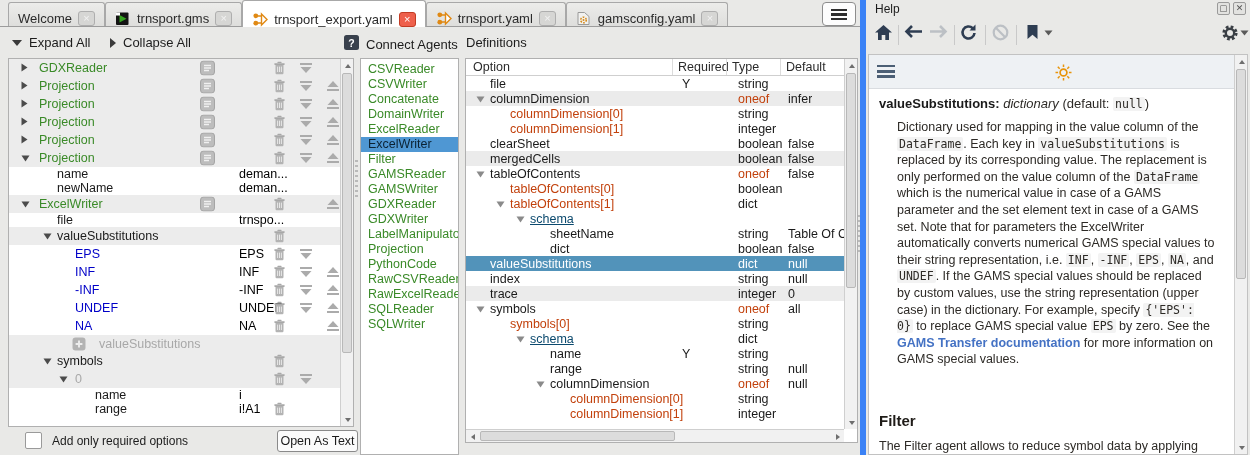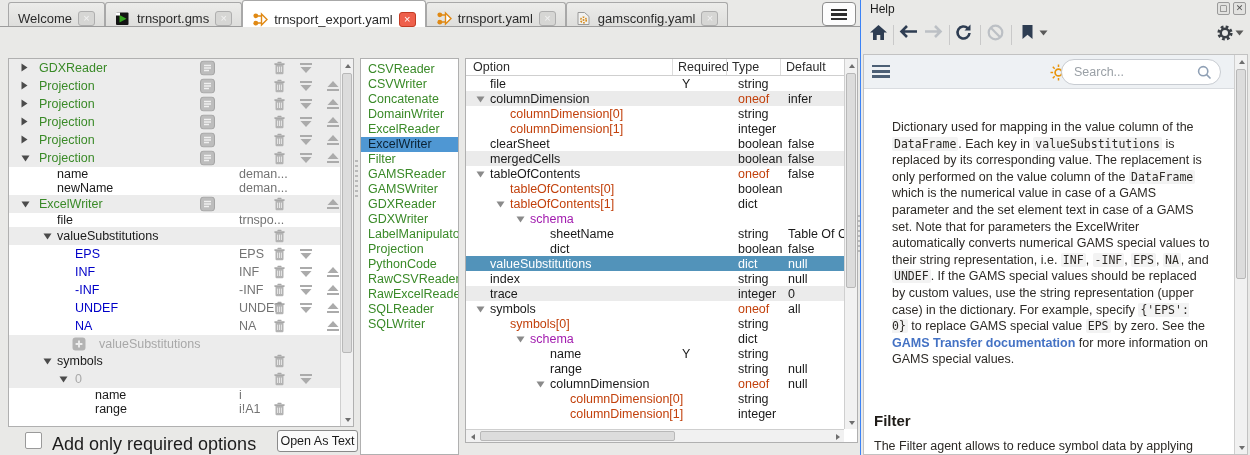--- a/index.html
+++ b/index.html
@@ -39,40 +39,40 @@
 
   
   #tree-panel { left:8px; top:58px; width:346px; height:369px; }
   .trow { position:relative; width:331px; font-size:12.5px; }
   .trow.shaded { background:#ececec; }
   .tlabel { position:absolute; top:50%; transform:translateY(-50%); white-space:nowrap; }
   .t-agent { color:#3a8a28; }
   .t-key { color:#1a1a1a; }
   .t-val { color:#0000c8; }
   .t-muted { color:#a8a8a8; }
-  .tvalue { position:absolute; left:230px; top:50%; transform:translateY(-50%); color:#737373; white-space:nowrap; }
+  .tvalue { position:absolute; left:230px; top:50%; transform:translateY(-50%); color:#000000; white-space:nowrap; }
   .ticon { position:absolute; top:50%; transform:translateY(-50%); width:16px; display:flex; justify-content:center; }
   .tarrow { position:absolute; top:50%; transform:translateY(-50%); }
 
   
   .sb { position:absolute; background:#f1f1f1; }
   .sbv { border-left:1px solid #cfcfcf; width:13px; }
   .sbh { border-top:1px solid #cfcfcf; height:13px; }
   .sb-btn { position:absolute; width:13px; height:13px; display:flex; align-items:center; justify-content:center; }
   .sb-thumb { position:absolute; background:#dcdcdc; border:1px solid #b8b8b8; border-radius:2px; }
   .sb-tri-u { width:0; height:0; border-left:3.5px solid transparent; border-right:3.5px solid transparent; border-bottom:4.5px solid #6e6e6e; }
   .sb-tri-d { width:0; height:0; border-left:3.5px solid transparent; border-right:3.5px solid transparent; border-top:4.5px solid #6e6e6e; }
   .sb-tri-l { width:0; height:0; border-top:3.5px solid transparent; border-bottom:3.5px solid transparent; border-right:4.5px solid #6e6e6e; }
   .sb-tri-r { width:0; height:0; border-top:3.5px solid transparent; border-bottom:3.5px solid transparent; border-left:4.5px solid #6e6e6e; }
 
   
   #bottom-bar { position:absolute; left:0; top:428px; width:465px; height:27px; }
   #req-checkbox { position:absolute; left:25px; top:4px; width:17px; height:17px;
                   background:#fff; border:1px solid #9a9a9a; border-radius:2px; }
-  #req-label { position:absolute; left:52px; top:6px; font-size:18px; }
+  #req-label { position:absolute; left:52px; top:6px; font-size:12px; }
   #open-as-text { position:absolute; left:277px; top:2px; width:81px; height:22px;
                   background:#fbfbfb; border:1px solid #8a8a8a; border-radius:3px;
                   font-size:12.5px; text-align:center; line-height:20px; }
 
   
   #agents-panel { left:360px; top:58px; width:99px; height:397px; }
   .agent-item { font-size:12.5px; color:#3a8a28; padding:0 0 0 7px; height:15px; line-height:15px; white-space:nowrap; }
   .agent-item.sel { background:#4f97d3; color:#0b2233; }
 
   
@@ -80,26 +80,26 @@
   #opt-header { position:relative; height:17px; background:#fff; border-bottom:1px solid #cfcfcf; font-size:12.5px; color:#2b2b2b; }
   .opt-col { position:absolute; top:1px; white-space:nowrap; }
   .opt-sep { position:absolute; top:0; bottom:0; width:1px; background:#dcdcdc; }
   #opt-body { position:absolute; left:0; top:17px; width:380px; height:355px; overflow:hidden; }
   .orow { position:relative; height:15px; font-size:12.5px; }
   .orow.shade { background:#ebebeb; }
   .orow.sel { background:#5293ba; }
   .orow.sel span { color:#fff !important; }
   .ocell { position:absolute; top:50%; transform:translateY(-50%); white-space:nowrap; color:#1a1a1a; }
   .olink { color:#c2410c; }
-  .omuted { color:#a21caf; }
+  .omuted { color:#0c4a6e;text-decoration:underline; }
   .oarrow { position:absolute; top:50%; transform:translateY(-50%); }
   .odef { overflow:hidden; max-width:58px; }
 
   
-  #help-panel { position:absolute; left:860px; top:0; width:390px; height:455px; background:#e9e9e7; border-left:1px solid #3b82f6; }
+  #help-panel { position:absolute; left:860px; top:0; width:390px; height:455px; background:#e9e9e7; border-left:6px solid #3b82f6; }
   #help-titlebar { position:absolute; left:0; top:0; right:0; height:17px; font-size:12px; }
   #help-title { position:absolute; left:9px; top:2px; color:#1c1c1c; }
   .win-btn { position:absolute; top:2px; width:13px; height:13px; border:1px solid #9a9a9a; background:#e2e2e0;
              border-radius:2px; font-size:9px; line-height:11px; text-align:center; color:#555; }
   #help-toolbar { position:absolute; left:0; top:17px; right:0; height:36px; }
   .ht-icon { position:absolute; top:7px; display:flex; align-items:center; justify-content:center; }
   .ht-sep { position:absolute; top:8px; width:1px; height:20px; background:#c9c9c9; }
   #help-web { position:absolute; left:2px; top:54px; right:2px; bottom:0; background:#fff; border:1px solid #c2c2c2; overflow:hidden; }
   #web-header { position:absolute; left:0; top:0; right:12px; height:34px; background:#eef1f4; border-bottom:1px solid #d9dce0; }
   #web-burger { position:absolute; left:8px; top:10px; width:18px; height:13px;
@@ -175,20 +175,40 @@
           </svg>
         </span>
         <span>gamsconfig.yaml</span>
         <span class="tab-close">×</span>
       </div>
     </div>
   <div id="menu-btn">
       <div class="bars"></div>
     </div>
 
+  <div id="subtoolbar">
+    <div class="stl" style="left:12px;">
+      <span class="tri-d"></span>
+      <span>Expand All</span>
+    </div>
+    <div class="stl" style="left:110px;">
+      <span class="tri-r"></span>
+      <span>Collapse All</span>
+    </div>
+    <div class="stl" style="left:344px;">
+      <span id="q-icon"><svg width="15" height="15">
+            <rect width="15" height="15" rx="2.5" fill="#39414d"></rect>
+            <text x="7.5" y="11.5" font-size="10.5" fill="#fff" text-anchor="middle" font-family="sans-serif" font-weight="bold">?</text>
+          </svg></span>
+      <span>Connect Agents</span>
+    </div>
+    <div class="stl" style="left:466px;">
+      <span>Definitions</span>
+    </div>
+  </div>
 
   <div id="tree-panel" class="panel">
     <div id="tree-body">
         <div class="trow shaded" style="height: 18px;">
           <span class="tarrow" style="left: 12px;"><svg width="7" height="9">
               <path d="M0.5 0.5 L6.5 4.5 L0.5 8.5 z" fill="#4b4b4b"></path>
             </svg></span>
           <span class="tlabel t-agent" style="left: 30px;">GDXReader</span>
           <span class="ticon" style="left: 190px;">
             <svg width="15" height="15">
@@ -854,29 +874,23 @@
       <div id="web-header">
         <div id="web-burger"></div>
         <span class="ht-icon" style="left:186px;top:9px;" id="ic-sun">
             <svg width="17" height="17">
               <circle cx="8.5" cy="8.5" r="3.4" fill="none" stroke="#e8940a" stroke-width="1.7"></circle>
               <g stroke="#e8940a" stroke-width="1.5">
                 <path d="M8.5 0.5 v2.6 M8.5 13.9 v2.6 M0.5 8.5 h2.6 M13.9 8.5 h2.6 M2.8 2.8 l1.9 1.9 M12.3 12.3 l1.9 1.9 M14.2 2.8 l-1.9 1.9 M4.7 12.3 l-1.9 1.9"></path>
               </g>
             </svg>
           </span>
-        <div id="search-box">
-          <input id="search-input" placeholder="Search..." style="">
-          <span id="search-glass"><svg width="15" height="15">
-                <circle cx="6.2" cy="6.2" r="4.6" fill="none" stroke="#8fa0b5" stroke-width="1.6"></circle>
-                <path d="M9.6 9.6 L13.5 13.5" stroke="#8fa0b5" stroke-width="1.6"></path>
-              </svg></span>
-        </div>
       </div>
       <div id="help-content">
+        <div id="term-line"><b>valueSubstitutions:</b><i> dictionary</i><span> (default: </span><span class="code">null</span><span>)</span></div>
         <div id="help-paragraph"><span>Dictionary used for mapping in the value column of the </span><span class="code">DataFrame</span><span>. Each key in </span><span class="code">valueSubstitutions</span><span> is replaced by its corresponding value. The replacement is only performed on the value column of the </span><span class="code">DataFrame</span><span> which is the numerical value in case of a GAMS parameter and the set element text in case of a GAMS set. Note that for parameters the ExcelWriter automatically converts numerical GAMS special values to their string representation, i.e. </span><span class="code">INF</span><span>, </span><span class="code">-INF</span><span>, </span><span class="code">EPS</span><span>, </span><span class="code">NA</span><span>, and </span><span class="code">UNDEF</span><span>. If the GAMS special values should be replaced by custom values, use the string representation (upper case) in the dictionary. For example, specify </span><span class="code">{'EPS': 0}</span><span> to replace GAMS special value </span><span class="code">EPS</span><span> by zero. See the </span><span class="doc-link">GAMS Transfer documentation</span><span> for more information on GAMS special values.</span></div>
         <div id="filter-heading">Filter</div>
         <div id="filter-para">The Filter agent allows to reduce symbol data by applying filters on labels and numerical values. Here is an example that uses the Filter</div>
       </div>
       <div class="sb sbv" style="right:0;top:0;bottom:0;">
         <div class="sb-btn" style="top:0;">
             <div class="sb-tri-u"></div>
           </div>
         <div class="sb-thumb" style="left:1px;right:1px;top:14px;height:210px;"></div>
         <div class="sb-btn" style="bottom:0;">

